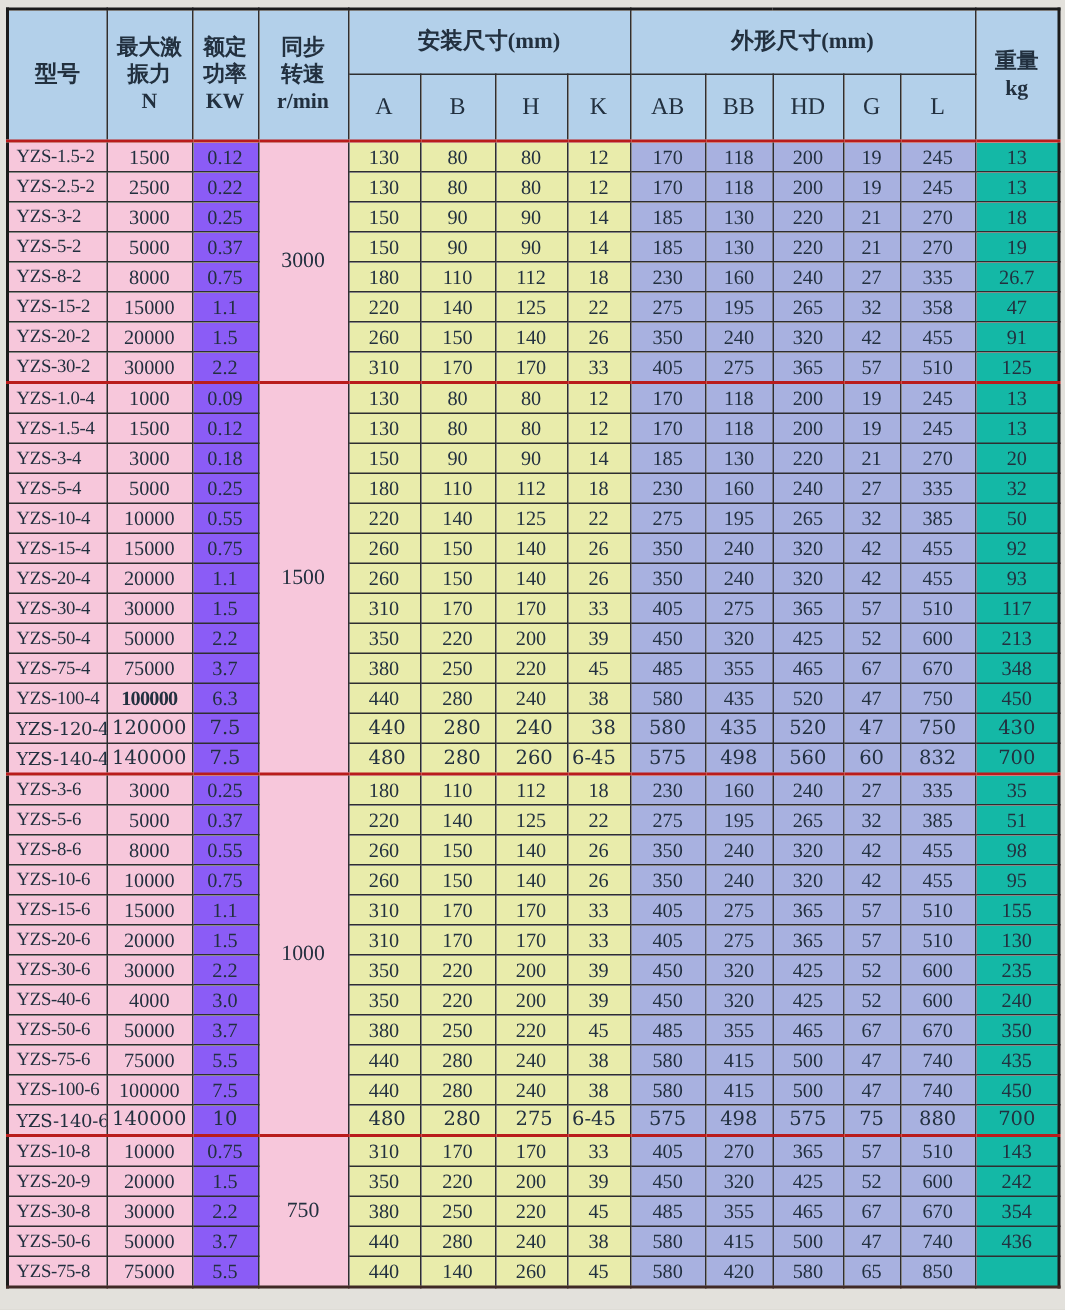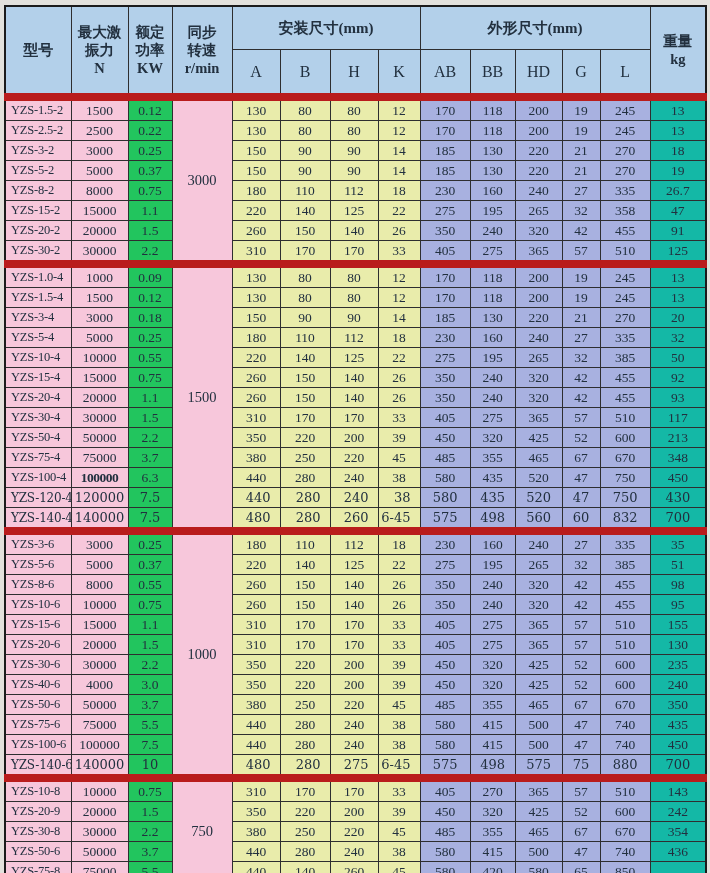--- a/index.html
+++ b/index.html
@@ -39,26 +39,26 @@
   thead tr.group-row th{height:42px;}
   thead tr.sub-row th{
     height:43px;
     font-weight:normal;
     font-size:16px;
   }
   th.pre{white-space:pre-line;font-size:14.5px;}
   td{font-size:13.5px;height:19px;}
   .col-model{background:#f7c7db;text-align:left;padding-left:5px;font-size:12.5px;letter-spacing:-0.2px;}
   .col-force{background:#f7c7db;}
-  .col-power{background:#22c55e;}
+  .col-power{background:#8b5cf6;}
   .col-speed{background:#f7c7db;font-size:14.5px;}
   .col-install{background:#e9ecab;}
   .col-outline{background:#a8b1e0;}
   .col-weight{background:#14b8a6;}
-  tr.section-start td{border-top:8px solid #b91c1c;}
+  tr.section-start td{border-top:2px solid #b91c1c;}
   td.bold{font-weight:bold;letter-spacing:-0.5px;}
   tr.alt td{font-size:13px;font-family:"DejaVu Serif", serif;}
   tr.alt td.col-install{text-align:right;padding-right:9px;}
   tr.alt td.col-model{font-size:12px;}
 </style>
 </head>
 <body>
 
 <div class="page">
   <table class="spec">

